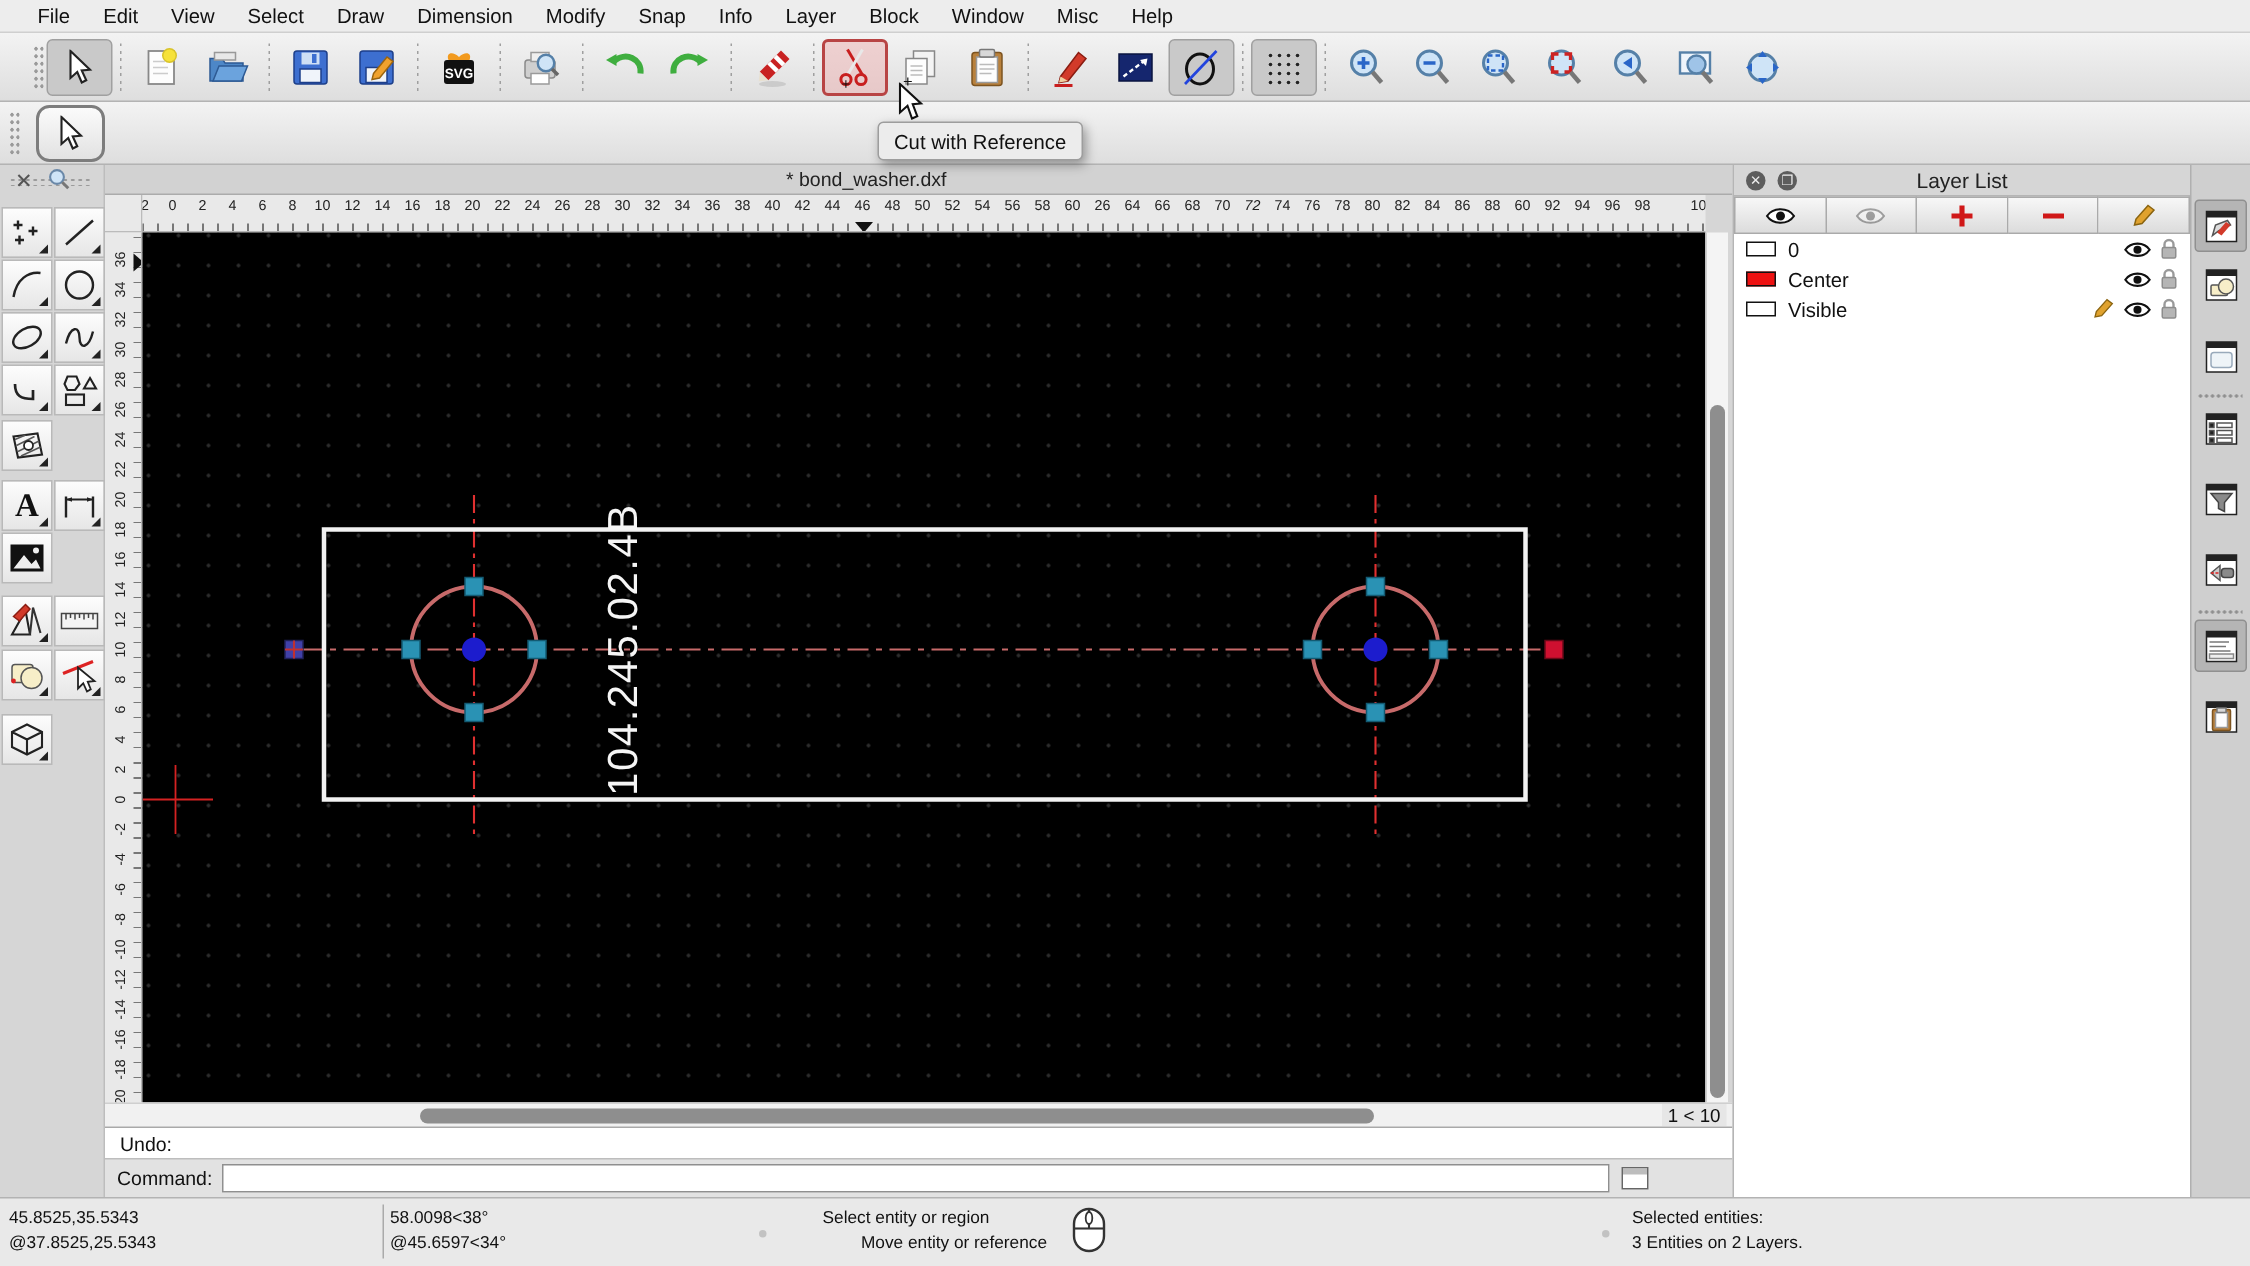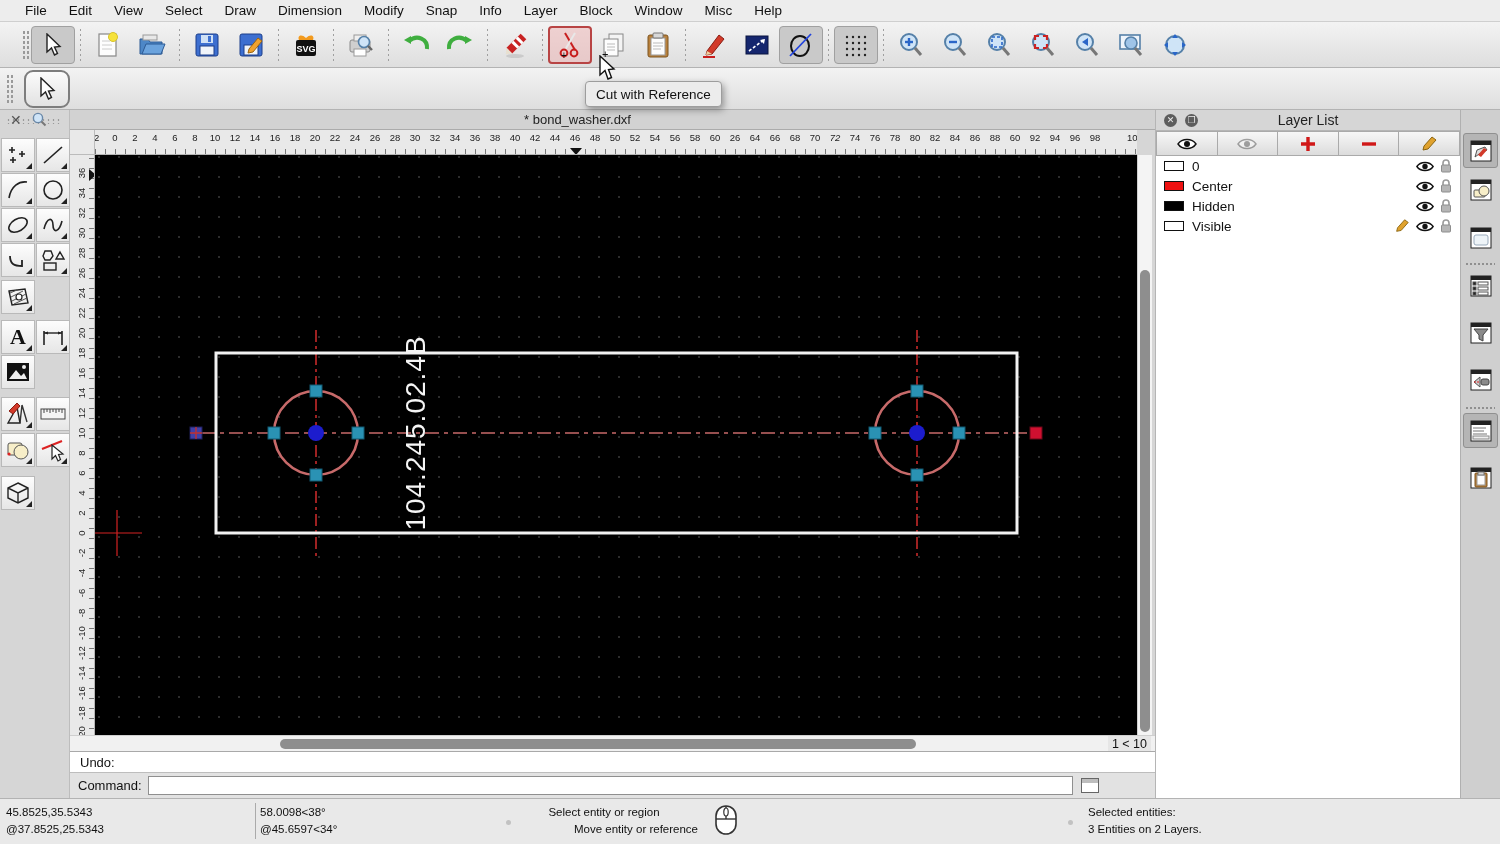--- a/index.html
+++ b/index.html
@@ -714,34 +714,20 @@
               <path d="M1 6 C5 0 15 0 19 6 C15 12 5 12 1 6 Z" fill="#fff" stroke="#111" stroke-width="1.6"></path>
               <circle cx="10" cy="6" r="3" fill="#111"></circle>
             </svg>
           <svg width="12" height="14" viewBox="0 0 12 14">
               <path d="M3 6 V4 a3 3 0 0 1 6 0 V6" fill="none" stroke="#9a9a9a" stroke-width="1.6"></path>
               <rect x="1.5" y="6" width="9" height="7" rx="1" fill="#b5b5b5" stroke="#8d8d8d"></rect>
             </svg>
         </div>
       </div>
       <div class="lrow">
-        <div class="swatch" style="background: rgb(0, 0, 0);"></div>
-        <div class="lname">Hidden</div>
-        <div class="ricons">
-          <svg width="18" height="11" viewBox="0 0 20 12">
-              <path d="M1 6 C5 0 15 0 19 6 C15 12 5 12 1 6 Z" fill="#fff" stroke="#111" stroke-width="1.6"></path>
-              <circle cx="10" cy="6" r="3" fill="#111"></circle>
-            </svg>
-          <svg width="12" height="14" viewBox="0 0 12 14">
-              <path d="M3 6 V4 a3 3 0 0 1 6 0 V6" fill="none" stroke="#9a9a9a" stroke-width="1.6"></path>
-              <rect x="1.5" y="6" width="9" height="7" rx="1" fill="#b5b5b5" stroke="#8d8d8d"></rect>
-            </svg>
-        </div>
-      </div>
-      <div class="lrow">
         <div class="swatch" style="background: rgb(255, 255, 255);"></div>
         <div class="lname">Visible</div>
         <div class="ricons">
           <svg width="16" height="16" viewBox="0 0 18 18">
               <path d="M3 15 L4 11 L12 2 L16 5 L8 14 L3 15 Z" fill="#e0a22e" stroke="#8a6410" stroke-width="1"></path>
             </svg>
           <svg width="18" height="11" viewBox="0 0 20 12">
               <path d="M1 6 C5 0 15 0 19 6 C15 12 5 12 1 6 Z" fill="#fff" stroke="#111" stroke-width="1.6"></path>
               <circle cx="10" cy="6" r="3" fill="#111"></circle>
             </svg>

